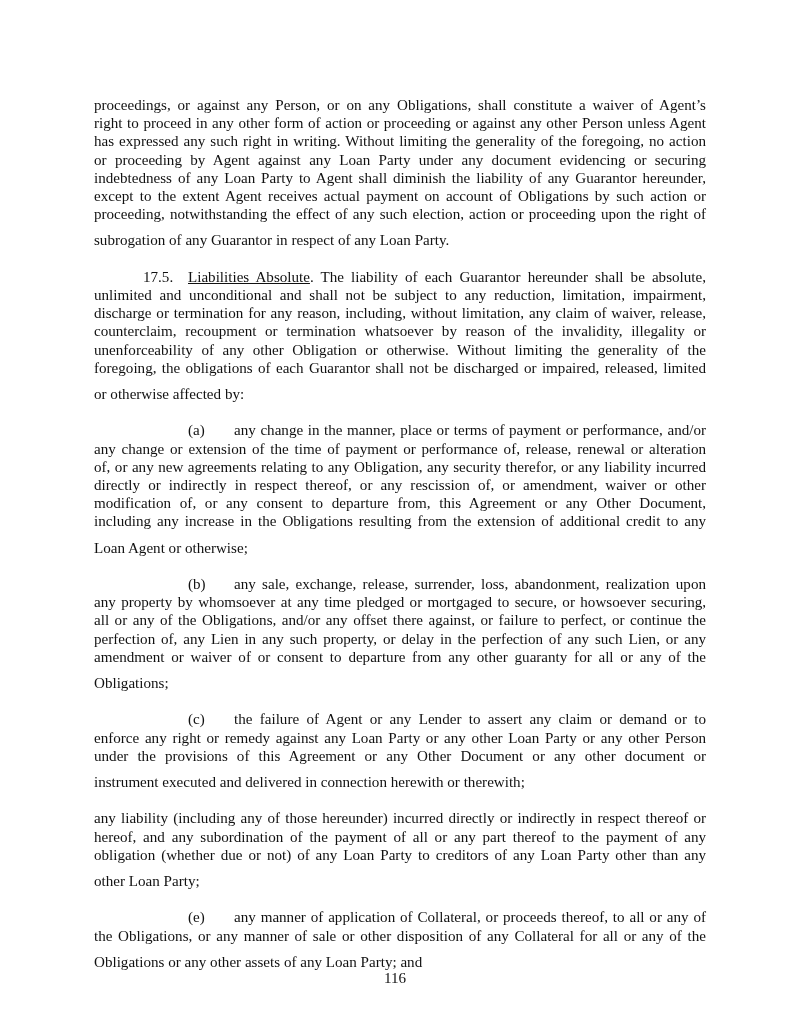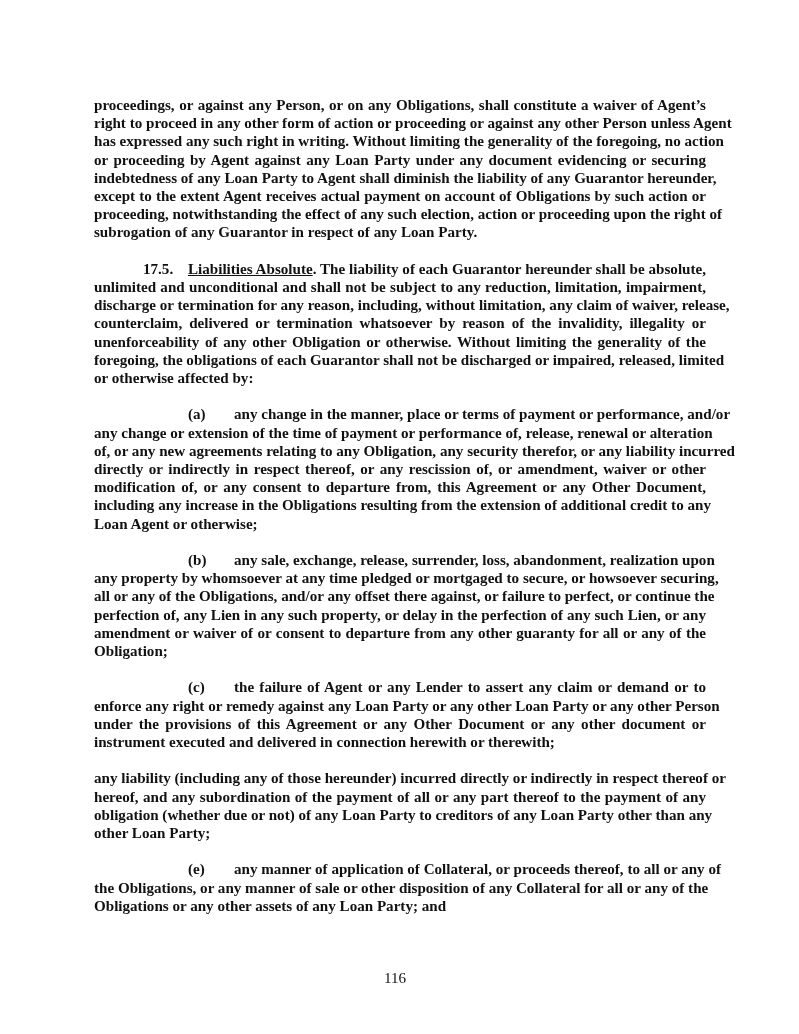--- a/index.html
+++ b/index.html
@@ -2,23 +2,23 @@
 <html><head>
 <meta charset="utf-8">
 <style>
   html, body { margin: 0; padding: 0; background: #ffffff; }
   body { width: 799px; height: 1034px; position: relative; overflow: hidden; }
   .page {
     position: absolute; left: 94px; top: 96px; width: 612px;
     font-family: "Liberation Serif", serif; font-size: 15.1px; color: #111111;
     line-height: 18.2px;
   }
-  .para { margin: 0 0 18.2px 0; font-weight: bold; }
+  .para { margin: 0 0 18.2px 0; }
   .line { display: block; white-space: nowrap; text-align: justify; text-align-last: justify; }
-  .line.last { text-align-last: left; }
+  .line.last { text-align-last: left; margin-top: 8px; }
   .ind-sec { padding-left: 49px; }
   .ind-item { padding-left: 94px; }
   .sec-num { display: inline-block; width: 45px; }
   .item-lbl { display: inline-block; width: 46px; }
   .heading { text-decoration: underline; margin-top: 28px; }
   .page-num {
     position: absolute; left: 0; width: 790px; top: 970px; text-align: center;
     font-family: "Liberation Serif", serif; font-size: 15.1px; color: #111111;
   }
 </style>
@@ -35,21 +35,21 @@
     <span class="line">indebtedness of any Loan Party to Agent shall diminish the liability of any Guarantor hereunder,</span>
     <span class="line">except to the extent Agent receives actual payment on account of Obligations by such action or</span>
     <span class="line">proceeding, notwithstanding the effect of any such election, action or proceeding upon the right of</span>
     <span class="line last">subrogation of any Guarantor in respect of any Loan Party.</span>
   </div>
 
   <div class="para">
     <span class="line ind-sec"><span class="sec-num">17.5.</span><span class="heading">Liabilities Absolute</span><span>.  The liability of each Guarantor hereunder shall be absolute,</span></span>
     <span class="line">unlimited and unconditional and shall not be subject to any reduction, limitation, impairment,</span>
     <span class="line">discharge or termination for any reason, including, without limitation, any claim of waiver, release,</span>
-    <span class="line">counterclaim, delivered or termination whatsoever by reason of the invalidity, illegality or</span>
+    <span class="line">counterclaim, recoupment or termination whatsoever by reason of the invalidity, illegality or</span>
     <span class="line">unenforceability of any other Obligation or otherwise.  Without limiting the generality of the</span>
     <span class="line">foregoing, the obligations of each Guarantor shall not be discharged or impaired, released, limited</span>
     <span class="line last">or otherwise affected by:</span>
   </div>
 
   <div class="para">
     <span class="line ind-item"><span class="item-lbl">(a)</span><span>any change in the manner, place or terms of payment or performance, and/or</span></span>
     <span class="line">any change or extension of the time of payment or performance of, release, renewal or alteration</span>
     <span class="line">of, or any new agreements relating to any Obligation, any security therefor, or any liability incurred</span>
     <span class="line">directly or indirectly in respect thereof, or any rescission of, or amendment, waiver or other</span>
@@ -57,21 +57,21 @@
     <span class="line">including any increase in the Obligations resulting from the extension of additional credit to any</span>
     <span class="line last">Loan Agent or otherwise;</span>
   </div>
 
   <div class="para">
     <span class="line ind-item"><span class="item-lbl">(b)</span><span>any sale, exchange, release, surrender, loss, abandonment, realization upon</span></span>
     <span class="line">any property by whomsoever at any time pledged or mortgaged to secure, or howsoever securing,</span>
     <span class="line">all or any of the Obligations, and/or any offset there against, or failure to perfect, or continue the</span>
     <span class="line">perfection of, any Lien in any such property, or delay in the perfection of any such Lien, or any</span>
     <span class="line">amendment or waiver of or consent to departure from any other guaranty for all or any of the</span>
-    <span class="line last">Obligation;</span>
+    <span class="line last">Obligations;</span>
   </div>
 
   <div class="para">
     <span class="line ind-item"><span class="item-lbl">(c)</span><span>the failure of Agent or any Lender to assert any claim or demand or to</span></span>
     <span class="line">enforce any right or remedy against any Loan Party or any other Loan Party or any other Person</span>
     <span class="line">under the provisions of this Agreement or any Other Document or any other document or</span>
     <span class="line last">instrument executed and delivered in connection herewith or therewith;</span>
   </div>
 
   <div class="para">

